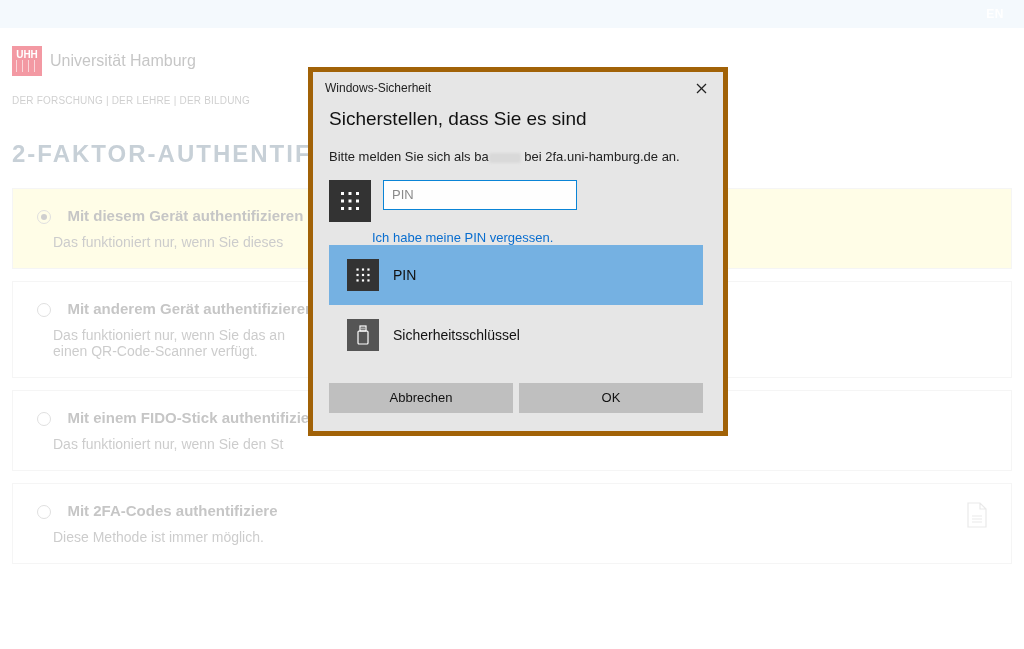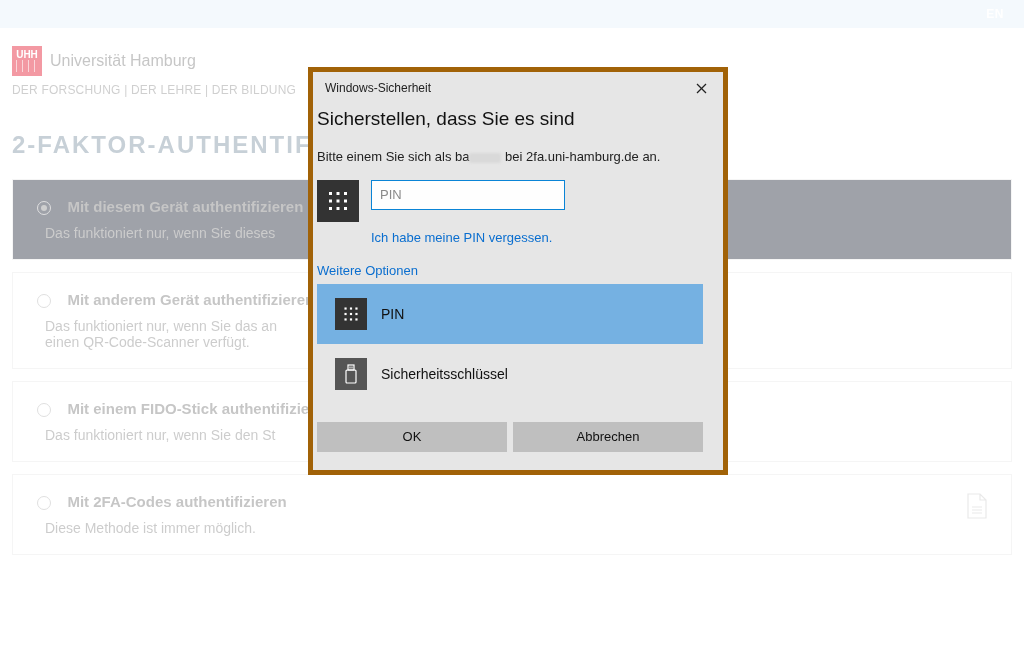--- a/index.html
+++ b/index.html
@@ -72,24 +72,24 @@
         linear-gradient(to right, #fff 1px, transparent 1px);
       background-size: 6px 100%;
       opacity: 0.6;
     }
     .logo-text {
       color: #707070;
       font-size: 16px;
       margin-left: 8px;
     }
     .logo-sub {
-      font-size: 12px;
+      font-size: 10px;
       color: #888;
       letter-spacing: 0.2px;
-      margin-top: 7px;
+      margin-top: 19px;
     }
 
     
     .page-title {
       color: #73899b;
       font-size: 24px;
       font-weight: 700;
       letter-spacing: 2px;
       padding: 28px 12px 20px 12px;
     }
@@ -99,21 +99,21 @@
       padding: 0 12px;
     }
     .option-card {
       border: 1px solid #e6e6e6;
       background: #fff;
       padding: 18px 24px;
       margin-bottom: 12px;
       position: relative;
     }
     .option-card.selected {
-      background: #0f172a;
+      background: #fef9c3;
     }
     .radio {
       width: 14px;
       height: 14px;
       border: 1px solid #b0b0b0;
       border-radius: 50%;
       display: inline-block;
       position: relative;
       margin-right: 12px;
       vertical-align: top;
@@ -132,21 +132,21 @@
     .option-title {
       color: #707070;
       font-size: 15px;
       font-weight: 700;
       display: inline-block;
       margin-bottom: 10px;
     }
     .option-desc {
       color: #808080;
       font-size: 14px;
-      margin-left: 8px;
+      margin-left: 16px;
     }
     .doc-icon {
       position: absolute;
       right: 24px;
       top: 18px;
       width: 20px;
       height: 26px;
     }
 
     
@@ -179,21 +179,21 @@
     .close-btn {
       width: 20px;
       height: 20px;
       display: flex;
       align-items: center;
       justify-content: center;
       cursor: pointer;
       color: #222;
     }
     .dialog-body {
-      padding: 4px 20px 18px 4px;
+      padding: 4px 20px 18px 16px;
     }
     .dialog-title {
       font-size: 19px;
       color: #111;
       margin-bottom: 18px;
       font-weight: 400;
     }
     .dialog-text {
       font-size: 13px;
       color: #222;
@@ -226,21 +226,21 @@
       outline: none;
     }
     .pin-input::placeholder {
       color: #8a8a8a;
     }
     .forgot-link {
       color: #0a6ecf;
       font-size: 13px;
       margin-top: 8px;
       cursor: pointer;
-      margin-left: 54px;
+      margin-left: 43px;
       display: block;
     }
 
     .more-options-label {
       color: #0a6ecf;
       font-size: 13px;
       margin-top: 18px;
       margin-bottom: 6px;
     }
     .option-row {
@@ -314,21 +314,21 @@
     <div class="option-desc" style="white-space:pre-line">Das funktioniert nur, wenn Sie das an
 einen QR-Code-Scanner verfügt.</div>
   </div>
   <div class="option-card">
     <span class="radio"></span>
     <span class="option-title">Mit einem FIDO-Stick authentifiziere</span>
     <div class="option-desc">Das funktioniert nur, wenn Sie den St</div>
   </div>
   <div class="option-card">
     <span class="radio"></span>
-    <span class="option-title">Mit 2FA-Codes authentifizieren</span>
+    <span class="option-title">Mit 2FA-Codes authentifiziere</span>
     <div class="option-desc">Diese Methode ist immer möglich.</div>
     <svg class="doc-icon" viewBox="0 0 20 26">
       <path d="M1 1 h12 l6 6 v18 h-18 z M13 1 v6 h6" fill="none" stroke="#c8c8c8" stroke-width="1.2"></path>
       <line x1="5" y1="14" x2="15" y2="14" stroke="#c8c8c8"></line>
       <line x1="5" y1="17" x2="15" y2="17" stroke="#c8c8c8"></line>
       <line x1="5" y1="20" x2="15" y2="20" stroke="#c8c8c8"></line>
     </svg>
   </div>
 </div>
 
@@ -340,21 +340,21 @@
     <div class="close-btn">
       <svg width="11" height="11" viewBox="0 0 11 11">
         <line x1="1" y1="1" x2="10" y2="10" stroke="#222" stroke-width="1.2"></line>
         <line x1="10" y1="1" x2="1" y2="10" stroke="#222" stroke-width="1.2"></line>
       </svg>
     </div>
   </div>
   <div class="dialog-body">
     <div class="dialog-title">Sicherstellen, dass Sie es sind</div>
     <div class="dialog-text">
-      <span>Bitte einem Sie sich als ba</span><span style="display:inline-block;width:32px;height:10px;background:#d9d9d9;filter:blur(1px);vertical-align:middle;border-radius:2px;"></span><span> bei 2fa.uni-hamburg.de an.</span>
+      <span>Bitte melden Sie sich als ba</span><span style="display:inline-block;width:32px;height:10px;background:#d9d9d9;filter:blur(1px);vertical-align:middle;border-radius:2px;"></span><span> bei 2fa.uni-hamburg.de an.</span>
     </div>
 
     <div class="pin-row">
       <div class="grid-icon">
         <svg width="22" height="22" viewBox="0 0 22 22">
           <g fill="#fff">
             <rect x="2" y="2" width="3" height="3"></rect>
               <rect x="9.5" y="2" width="3" height="3"></rect>
               <rect x="17" y="2" width="3" height="3"></rect>
             <rect x="2" y="9.5" width="3" height="3"></rect>
@@ -365,21 +365,20 @@
               <rect x="17" y="17" width="3" height="3"></rect>
           </g>
         </svg>
       </div>
       <div style="flex:1;">
         <input class="pin-input" type="password" placeholder="PIN" style="">
       </div>
     </div>
     <a class="forgot-link">Ich habe meine PIN vergessen.</a>
 
-    <div class="more-options-label">Weitere Optionen</div>
 
     <div class="option-row sel">
       <div class="small-icon-box">
         <svg width="16" height="16" viewBox="0 0 22 22">
           <g fill="#fff">
             <rect x="2" y="2" width="3" height="3"></rect>
               <rect x="9.5" y="2" width="3" height="3"></rect>
               <rect x="17" y="2" width="3" height="3"></rect>
             <rect x="2" y="9.5" width="3" height="3"></rect>
               <rect x="9.5" y="9.5" width="3" height="3"></rect>
@@ -399,17 +398,17 @@
           <rect x="4" y="1" width="6" height="5" fill="none" stroke="#fff" stroke-width="1.2"></rect>
           <rect x="5.5" y="2.5" width="1" height="2" fill="#fff"></rect>
           <rect x="7.5" y="2.5" width="1" height="2" fill="#fff"></rect>
           <rect x="2" y="6" width="10" height="13" rx="1" fill="none" stroke="#fff" stroke-width="1.2"></rect>
         </svg>
       </div>
       <span>Sicherheitsschlüssel</span>
     </div>
 
     <div class="footer-buttons">
+      <button class="dlg-btn">Abbrechen</button>
       <button class="dlg-btn">OK</button>
-      <button class="dlg-btn">Abbrechen</button>
     </div>
   </div>
 </div>
 
 </body></html>

